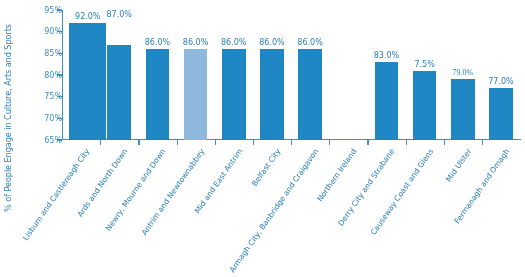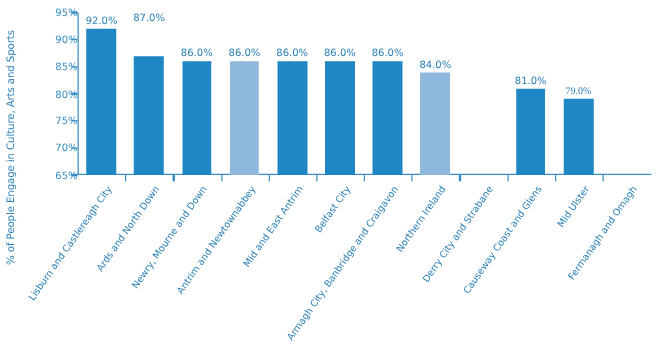--- a/index.html
+++ b/index.html
@@ -170,21 +170,21 @@
       <div class="xtick-mark" style="left: 214.667px;"></div>
       <div class="xtick-mark" style="left: 252.833px;"></div>
       <div class="xtick-mark" style="left: 291px;"></div>
       <div class="xtick-mark" style="left: 329.167px;"></div>
       <div class="xtick-mark" style="left: 367.333px;"></div>
       <div class="xtick-mark" style="left: 405.5px;"></div>
       <div class="xtick-mark" style="left: 443.667px;"></div>
       <div class="xtick-mark" style="left: 481.833px;"></div>
     </div>
   <div class="plot" id="plot-area">
-      <div class="bar" style="left: 7.25167px; width: 24px; height: 117px;">
+      <div class="bar" style="left: 7.25167px; width: 37px; height: 117px;">
         <div class="bar-fill" style="height: 117px; background: rgb(31, 135, 196);"></div>
         <div class="bar-label">92.0%</div>
       </div>
       <div class="bar" style="left: 45.4183px; width: 23.6633px; height: 119px;">
         <div class="bar-fill" style="height: 95.3333px; background: rgb(31, 135, 196);"></div>
         <div class="bar-label">87.0%</div>
       </div>
       <div class="bar" style="left: 83.585px; width: 23.6633px; height: 91px;">
         <div class="bar-fill" style="height: 91px; background: rgb(31, 135, 196);"></div>
         <div class="bar-label">86.0%</div>
@@ -198,32 +198,36 @@
         <div class="bar-label">86.0%</div>
       </div>
       <div class="bar" style="left: 198.085px; width: 23.6633px; height: 91px;">
         <div class="bar-fill" style="height: 91px; background: rgb(31, 135, 196);"></div>
         <div class="bar-label">86.0%</div>
       </div>
       <div class="bar" style="left: 236.252px; width: 23.6633px; height: 91px;">
         <div class="bar-fill" style="height: 91px; background: rgb(31, 135, 196);"></div>
         <div class="bar-label">86.0%</div>
       </div>
-      <div class="bar" style="left: 274.418px; width: 23.6633px; height: 82.3333px;">
-        <div class="bar-fill" style="height: 82.3333px; background: rgb(143, 184, 221);"></div>
-        <div class="bar-label">84.0%</div>
+      <div class="bar" style="left: 312.585px; width: 23.6633px; height: 78px;">
+        <div class="bar-fill" style="height: 78px; background: rgb(31, 135, 196);"></div>
+        <div class="bar-label">83.0%</div>
       </div>
       <div class="bar" style="left: 350.752px; width: 23.6633px; height: 69.3333px;">
         <div class="bar-fill" style="height: 69.3333px; background: rgb(31, 135, 196);"></div>
-        <div class="bar-label">81.0%</div>
+        <div class="bar-label">7.5%</div>
       </div>
       <div class="bar" style="left: 388.918px; width: 23.6633px; height: 60.6667px; font-family: Liberation Serif, serif;">
         <div class="bar-fill" style="height: 60.6667px; background: rgb(31, 135, 196);"></div>
         <div class="bar-label">79.0%</div>
       </div>
+      <div class="bar" style="left: 427.085px; width: 23.6633px; height: 52px;">
+        <div class="bar-fill" style="height: 52px; background: rgb(31, 135, 196);"></div>
+        <div class="bar-label">77.0%</div>
+      </div>
     </div>
   <div id="catlabels">
       <div class="cat-label" style="left: 84.0833px;">
         <span class="cat-label-inner">Lisburn and Castlereagh City</span>
       </div>
       <div class="cat-label" style="left: 122.25px;">
         <span class="cat-label-inner">Ards and North Down</span>
       </div>
       <div class="cat-label" style="left: 160.417px;">
         <span class="cat-label-inner">Newry, Mourne and Down</span>

